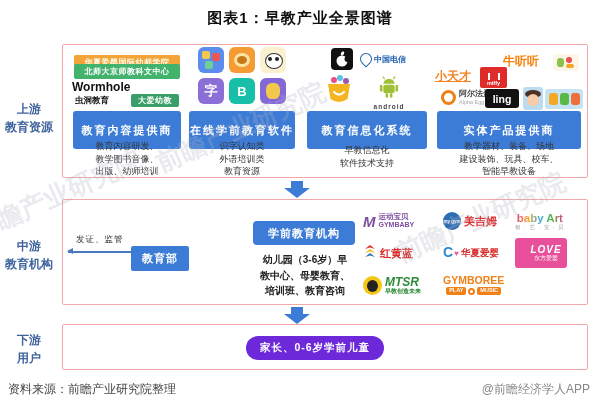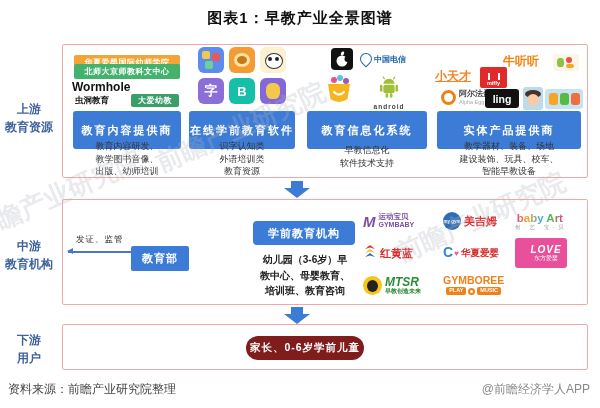--- a/index.html
+++ b/index.html
@@ -112,21 +112,21 @@
   .love-badge .df{font-size:6px;}
   .mtsr-face{width:19px;height:19px;border-radius:50%;background:#F5C518;position:relative;flex:0 0 auto;}
   .mtsr-face:after{content:"";position:absolute;left:4px;top:4px;width:11px;height:12px;border-radius:50%;background:#222;}
   .mtsr-txt{color:#2E8B3A;font-size:12px;font-weight:bold;font-style:italic;}
   .mtsr-sub{color:#2E8B3A;font-size:6px;font-weight:bold;}
   .gbr-txt{color:#F08018;font-size:10.5px;font-weight:bold;}
   .gbr-row{display:flex;align-items:center;gap:2px;margin-top:1px;}
   .gbr-badge{background:#F08018;color:#fff;font-size:5.5px;font-weight:bold;padding:1px 3px;border-radius:2px;}
   .gbr-dot{width:7px;height:7px;border:2px solid #F08018;border-radius:50%;box-sizing:border-box;}
   
-  .user-btn{position:absolute;top:336px;left:246px;width:118px;height:24px;background:#7f1d1d;color:#fff;
+  .user-btn{position:absolute;top:336px;left:246px;width:138px;height:24px;background:#6d28d9;color:#fff;
             font-size:10.5px;font-weight:bold;border-radius:12px;display:flex;align-items:center;
             justify-content:center;letter-spacing:1px;z-index:3;}
   .src{position:absolute;top:381px;left:8px;font-size:12px;color:#444;}
   .credit{position:absolute;top:381px;right:10px;font-size:12px;color:#888;}
 </style>
 </head>
 <body>
 
 <div id="stage">
 

